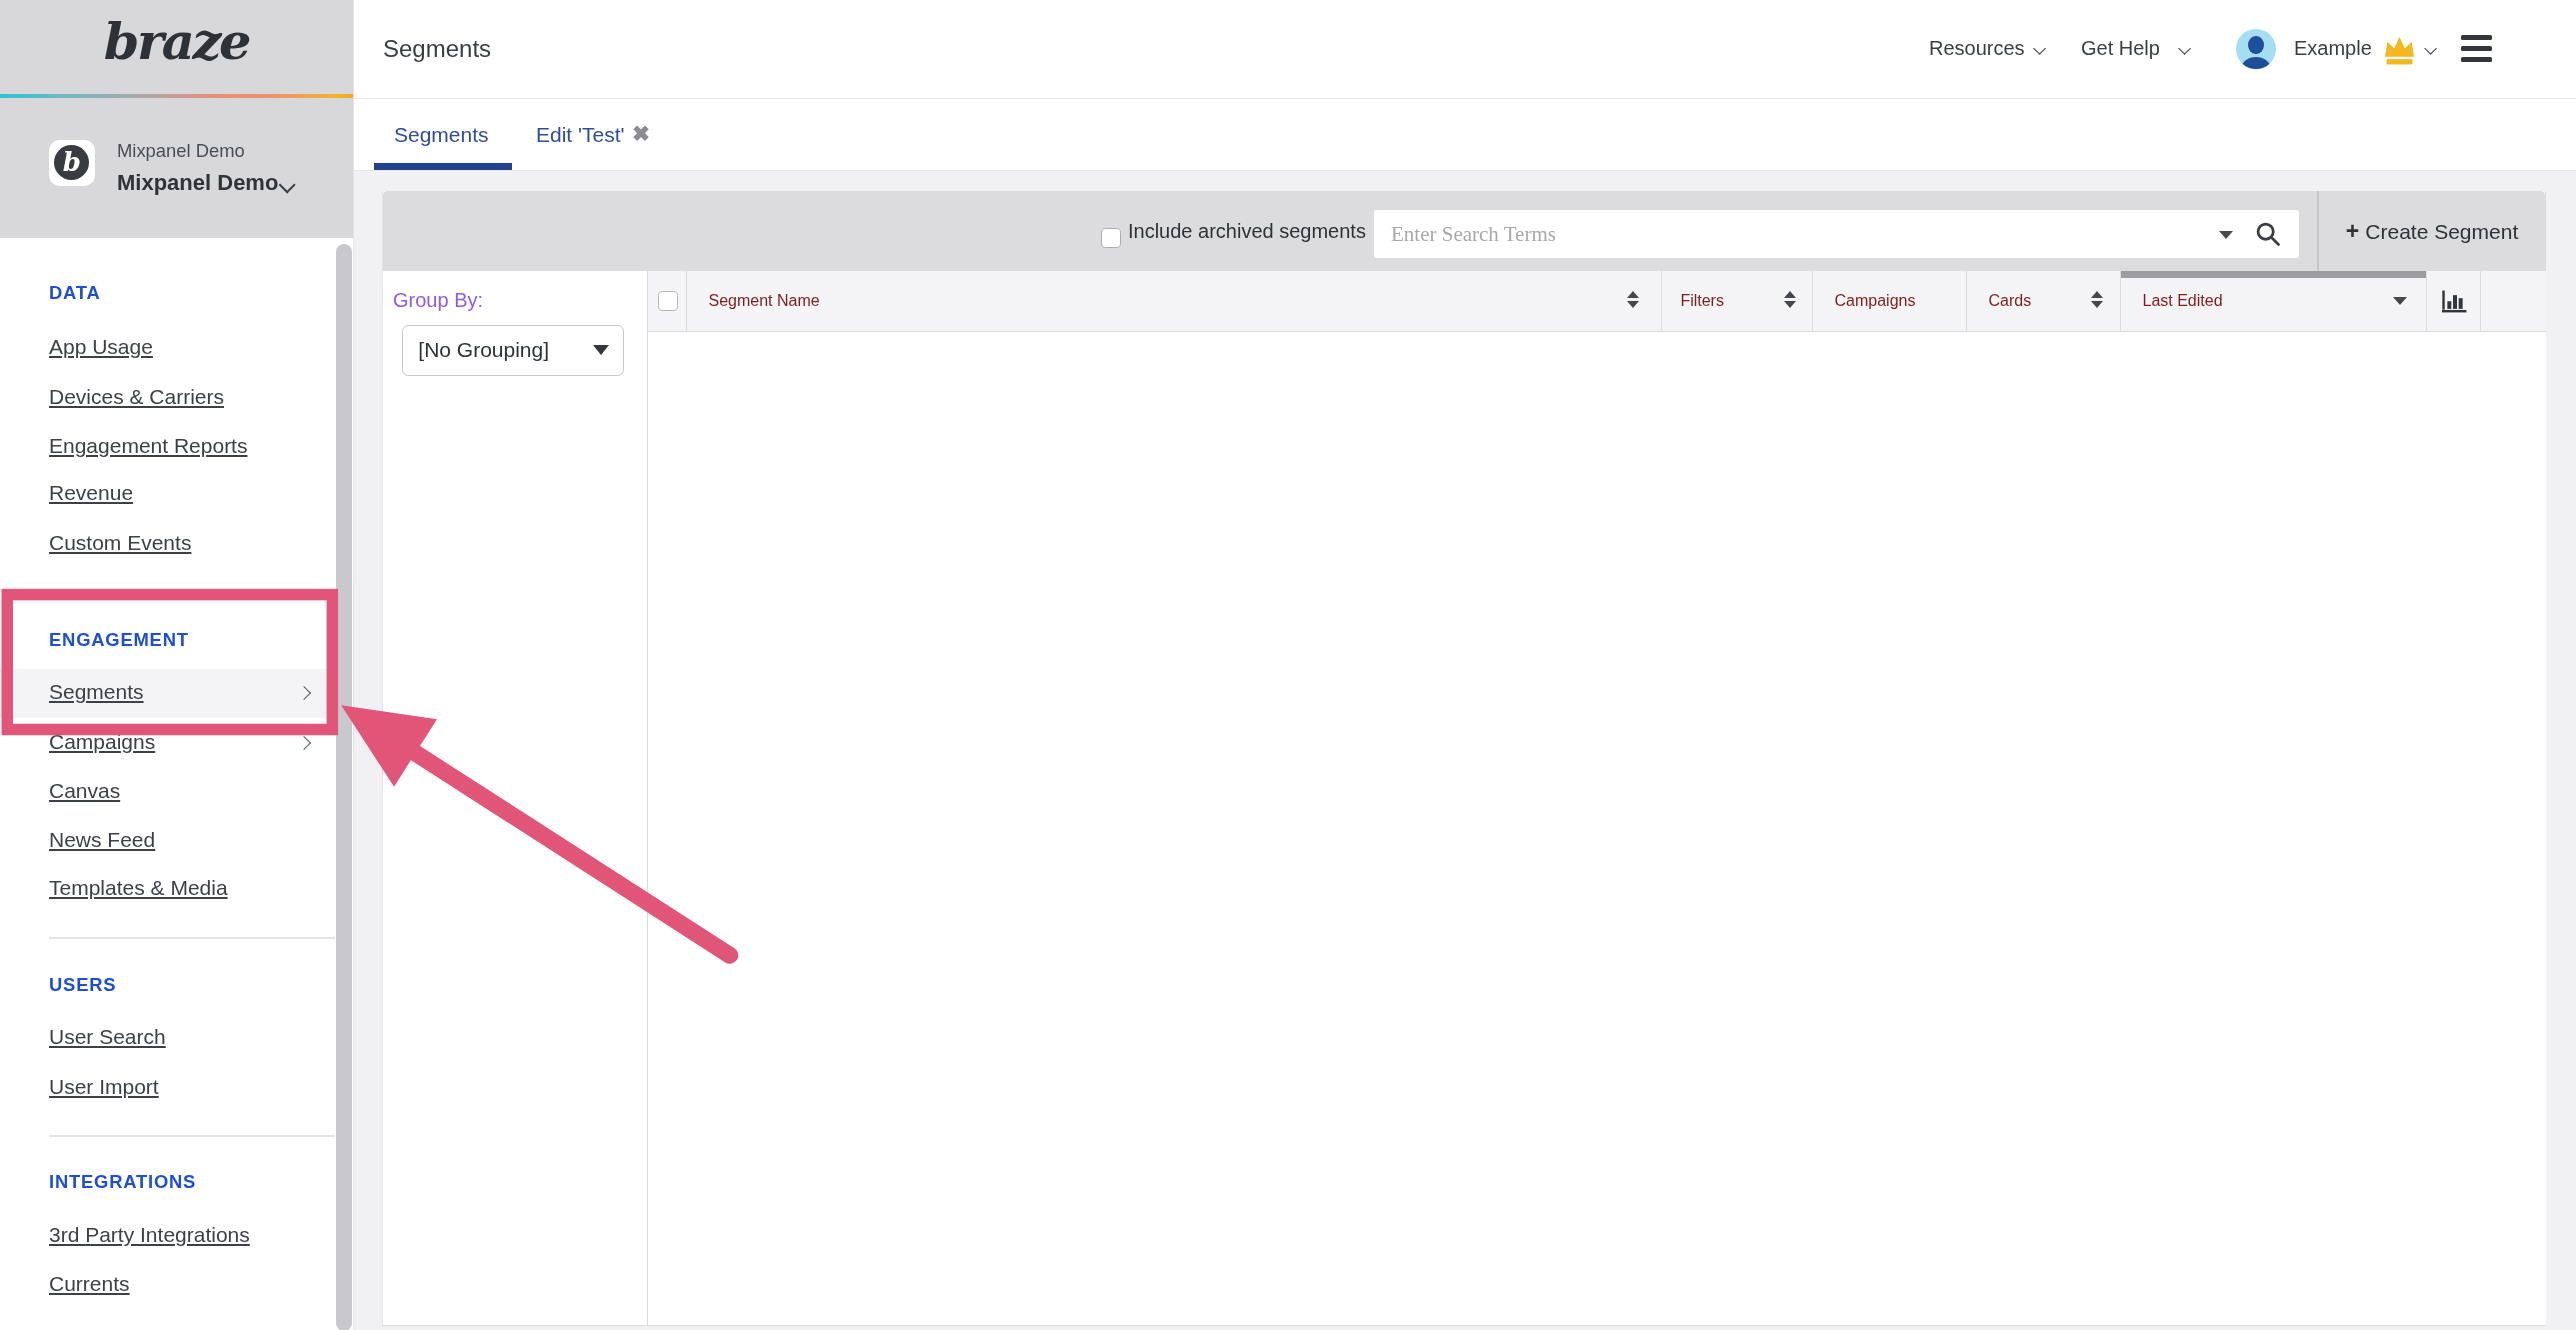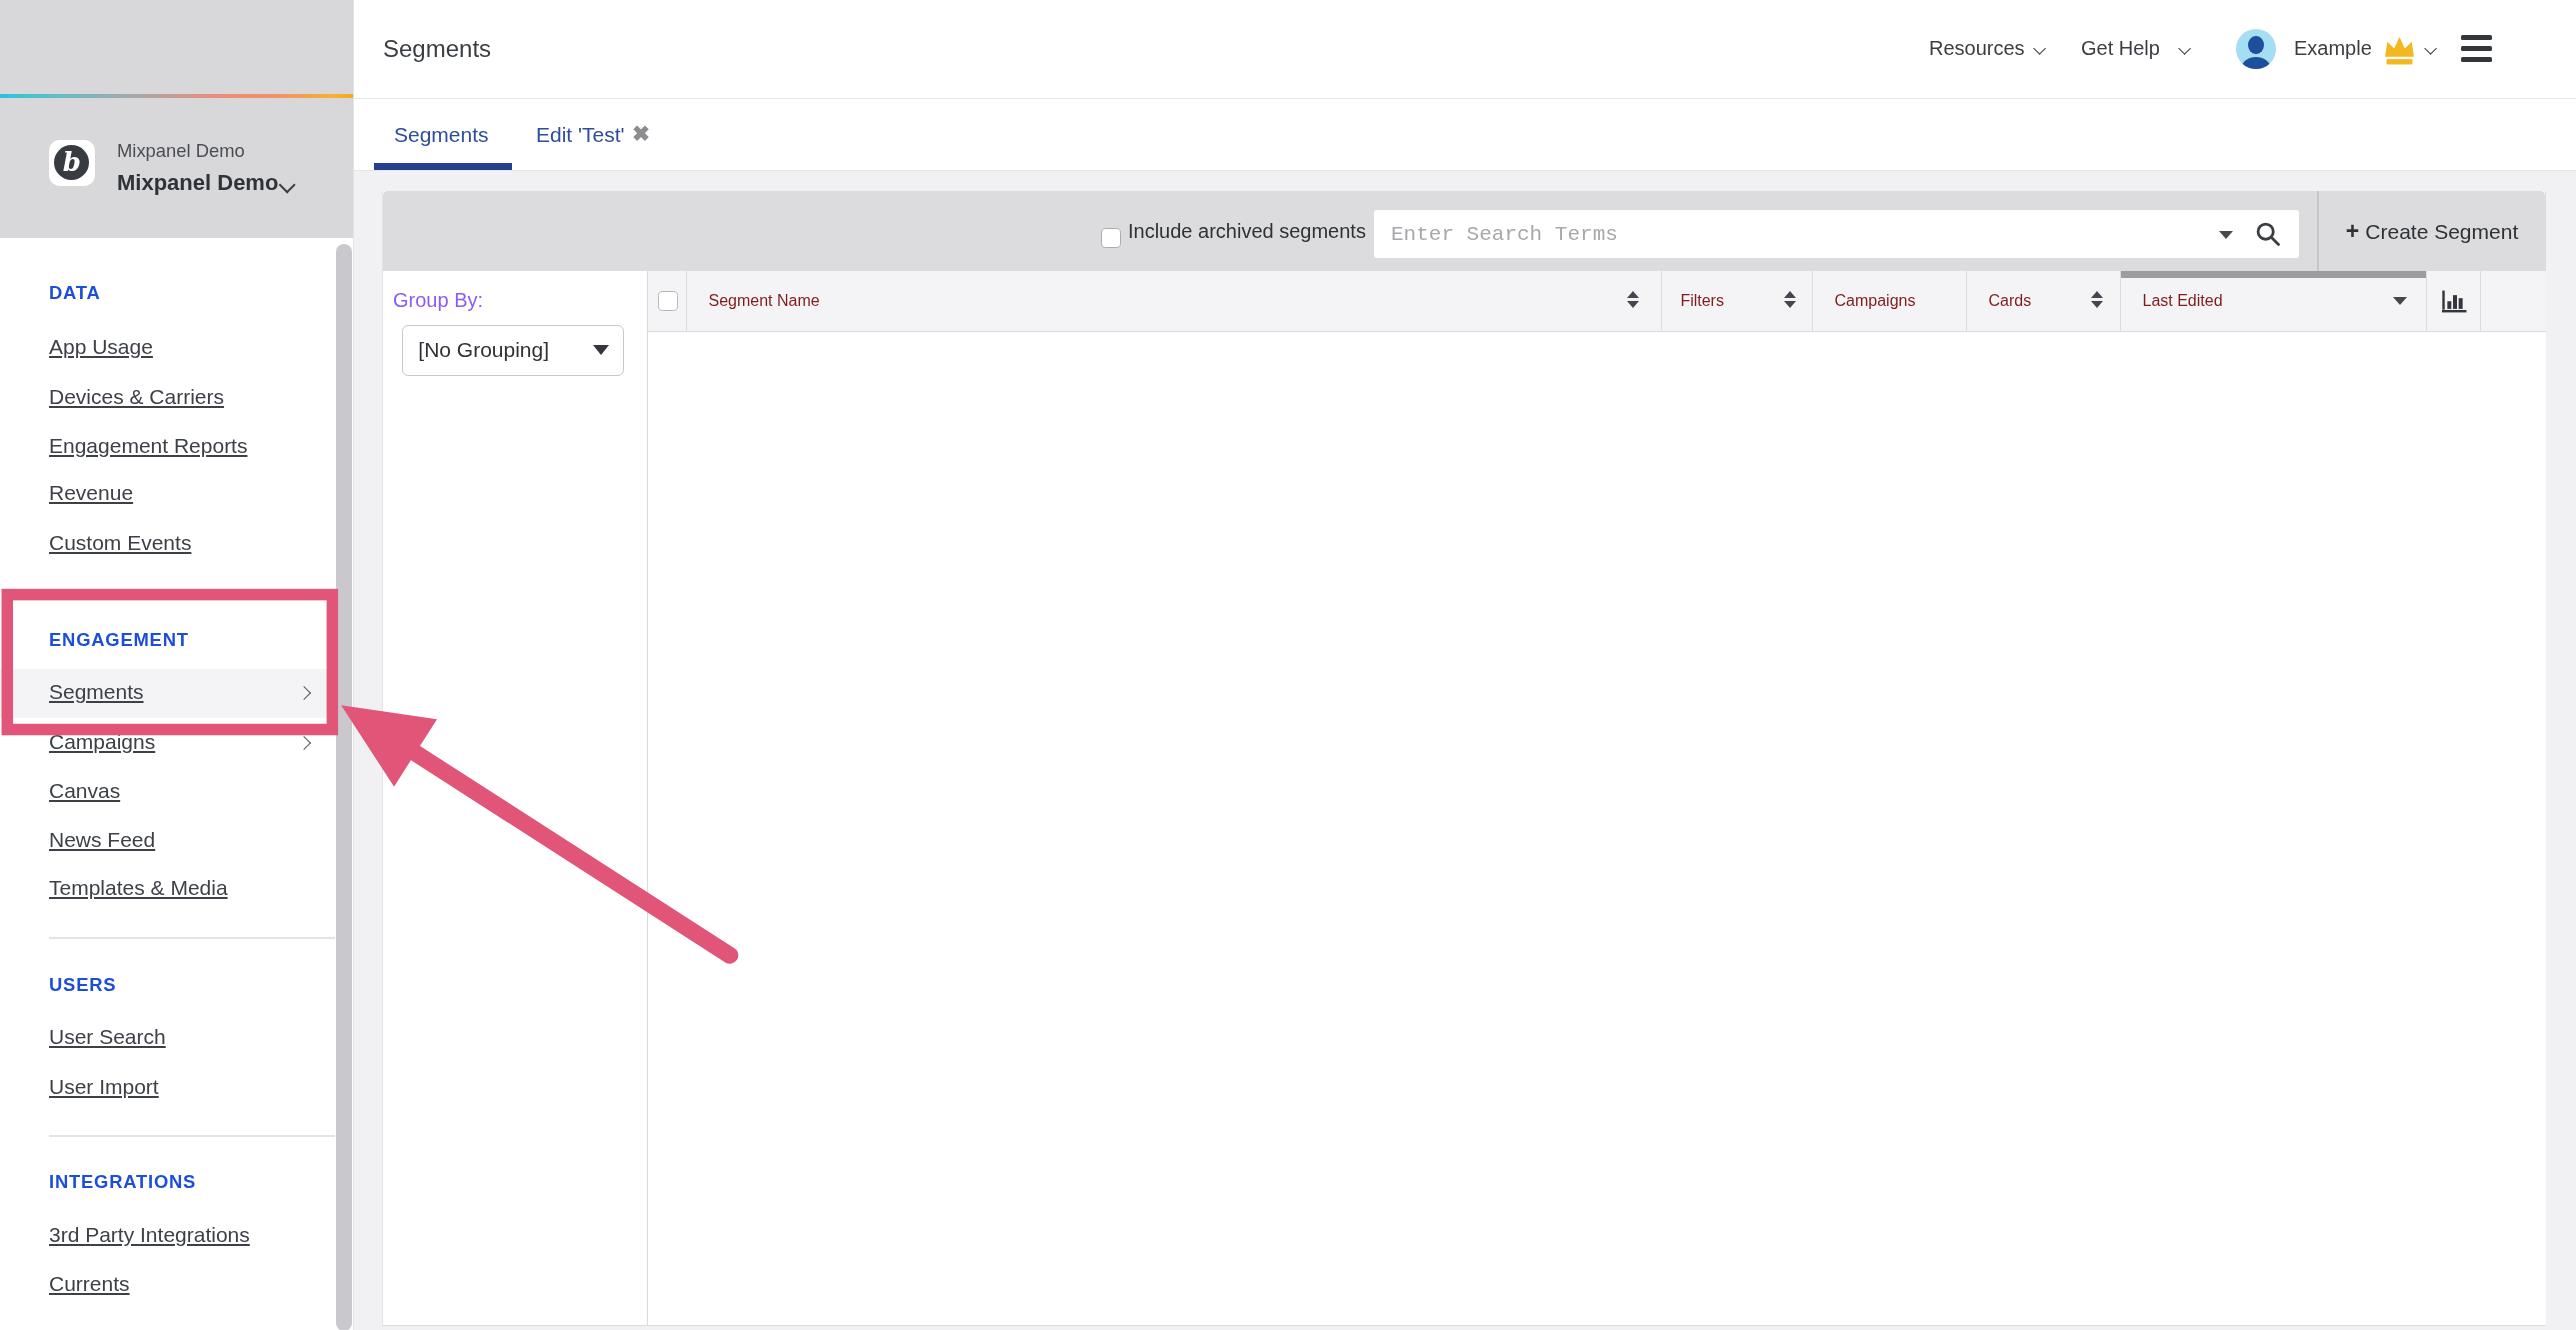--- a/index.html
+++ b/index.html
@@ -48,21 +48,21 @@
   .tab-underline { position:absolute; left:20px; bottom:0; width:138px; height:7px; background:#24418e; }
   .tab-close { position:absolute; left:278px; top:0; height:71px; line-height:71px; font-size:21.5px; font-weight:bold; color:#8d8d91; }
 
   
   .content { position:absolute; left:382px; top:191px; width:2164px; height:1135px;
     border-right:1.5px solid #dcdcdf; border-bottom:1.5px solid #dcdcdf; border-left:1.5px solid #e3e3e6; background:#ffffff; }
   .toolbar { position:absolute; left:0; top:0; width:2162px; height:80px; background:#dcdcdf; border-radius:4.6px 4.6px 0 0; }
   .archived-checkbox { position:absolute; left:718px; top:37px; width:20px; height:20px; background:#ffffff; border:1.5px solid #ababaf; border-radius:4.6px; }
   .archived-label { position:absolute; left:745px; top:0; height:80px; line-height:80px; font-size:20px; color:#2e3236; }
   .search-box { position:absolute; left:991px; top:19px; width:925px; height:48px; background:#ffffff; border-radius:3.1px; }
-  .search-input { position:absolute; left:17px; top:0; width:805px; height:48px; border:none; outline:none; font-size:21px; color:#3a3e43; background:transparent; font-family:Liberation Mono, monospace; }
+  .search-input { position:absolute; left:17px; top:0; width:805px; height:48px; border:none; outline:none; font-size:21px; color:#3a3e43; background:transparent; font-family:Liberation Serif, serif; }
   .search-input::placeholder { color:#a8a8ac; opacity:1; }
   .search-caret { position:absolute; right:66px; top:21px; width:0; height:0; border-left:7px solid transparent; border-right:7px solid transparent; border-top:8.4px solid #4a4a4e; }
   .search-icon { position:absolute; right:17px; top:10px; }
   .toolbar-divider { position:absolute; left:1934px; top:0; width:1.5px; height:80px; background:#c6c6ca; }
   .create-btn { position:absolute; left:1936px; top:0; width:226px; height:80px; line-height:80px; text-align:center; font-size:21px; color:#2e3236; border-radius:0 4.6px 0 0; cursor:pointer; }
   .create-btn .plus { font-weight:bold; font-size:23px; margin-right:6.1px; }
 
   .groupby-panel { position:absolute; left:0; top:80px; width:265px; height:1054px; background:#ffffff; border-right:1.5px solid #dadade; }
   .groupby-label { position:absolute; left:10px; top:18.4px; font-size:20px; color:#8b5cf6; }
   .groupby-select { position:absolute; left:19px; top:54px; width:222px; height:51px; background:#ffffff; border:1.5px solid #c9c9cd; border-radius:6.1px; cursor:pointer; }
@@ -81,20 +81,21 @@
   .header-checkbox { position:absolute; left:10px; top:20px; width:20px; height:20px; background:#ffffff; border:1.5px solid #b6b6ba; border-radius:4.6px; }
 
   
   .annotation-svg { position:absolute; left:0; top:0; width:2576px; height:1331px; pointer-events:none; z-index:50; }
 </style>
 </head>
 <body>
 
 <aside class="sidebar">
   <div class="sidebar-header">
+    <div class="braze-logo">braze</div>
     <div class="gradient-bar"></div>
     <div class="workspace-icon">
       <div class="disc">b</div>
     </div>
     <div class="workspace-company">Mixpanel Demo</div>
     <div class="workspace-name">Mixpanel Demo</div>
     <div class="workspace-chevron"></div>
   </div>
 
   <nav>

